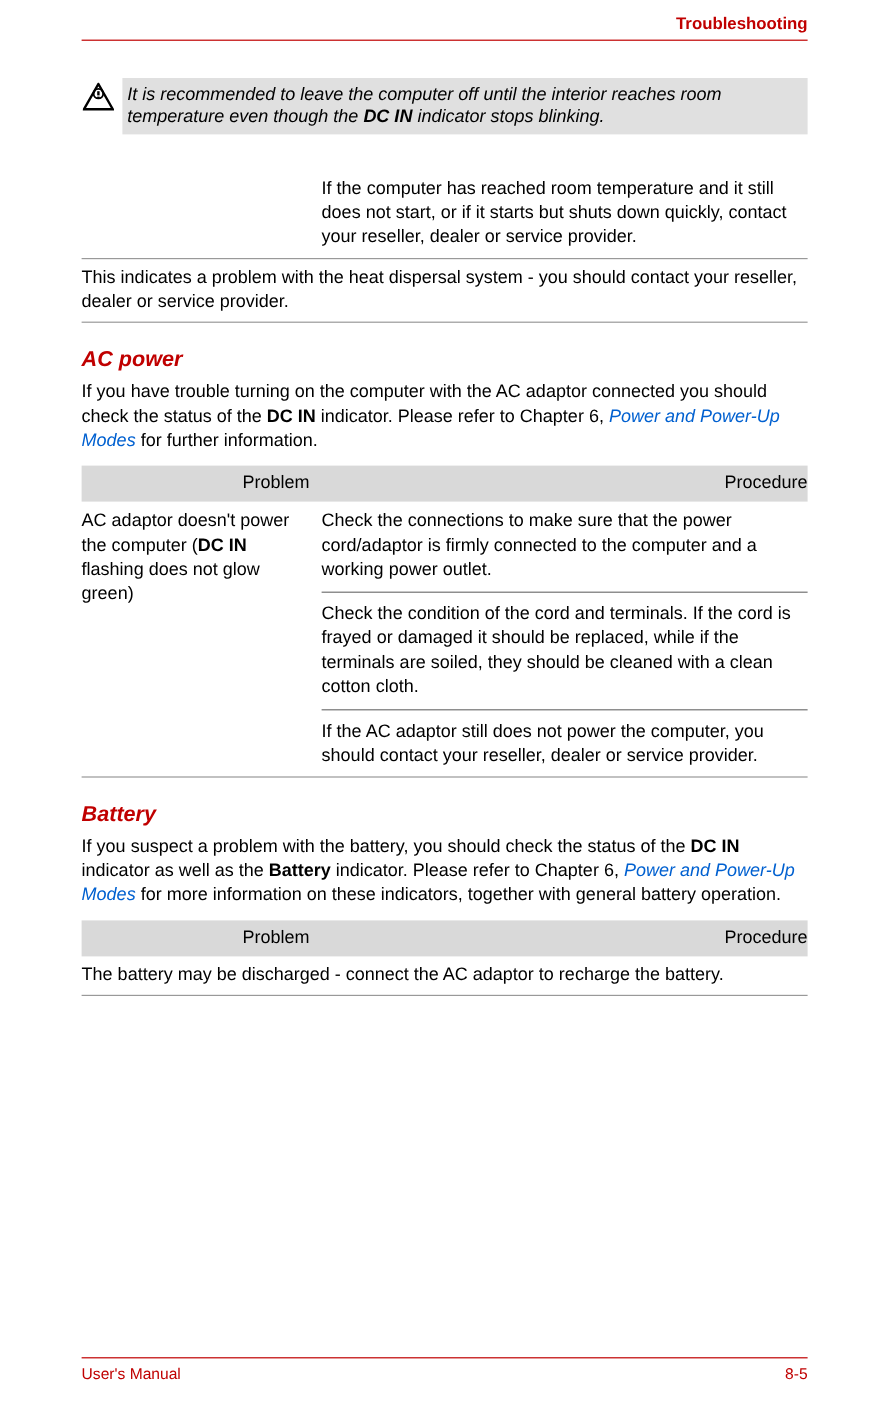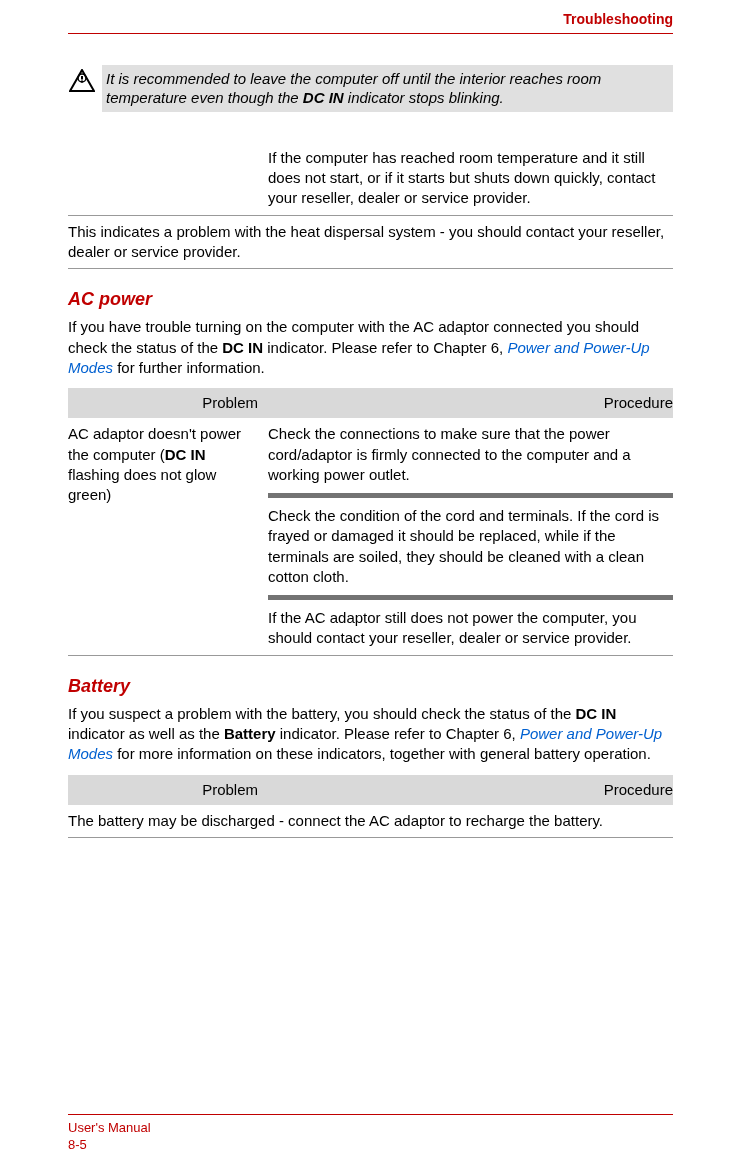--- a/index.html
+++ b/index.html
@@ -61,21 +61,21 @@
   }
   .col-left {
     width: 200px;
     flex-shrink: 0;
     padding-right: 10px;
   }
   .col-right {
     flex: 1;
   }
   .col-right > div {
-    border-bottom: 5px solid #737373;
+    border-bottom: 1px solid #737373;
     padding-bottom: 8px;
     margin-bottom: 8px;
   }
   .col-right > div:last-child {
     border-bottom: none;
     padding-bottom: 0;
     margin-bottom: 0;
   }
   .sub-heading {
     color: #c00000;
@@ -112,21 +112,20 @@
     position: absolute;
     bottom: 18px;
     left: 68px;
     right: 65px;
     border-top: 1px solid #c00000;
     padding-top: 4px;
     display: flex;
     justify-content: space-between;
     color: #c00000;
     font-size: 13px;
-    flex-direction: column;
   }
 </style>
 </head>
 <body>
 
 <div class="page">
   <div class="header">Troubleshooting</div>
 
   <div class="note-box">
     <div class="note-icon">

